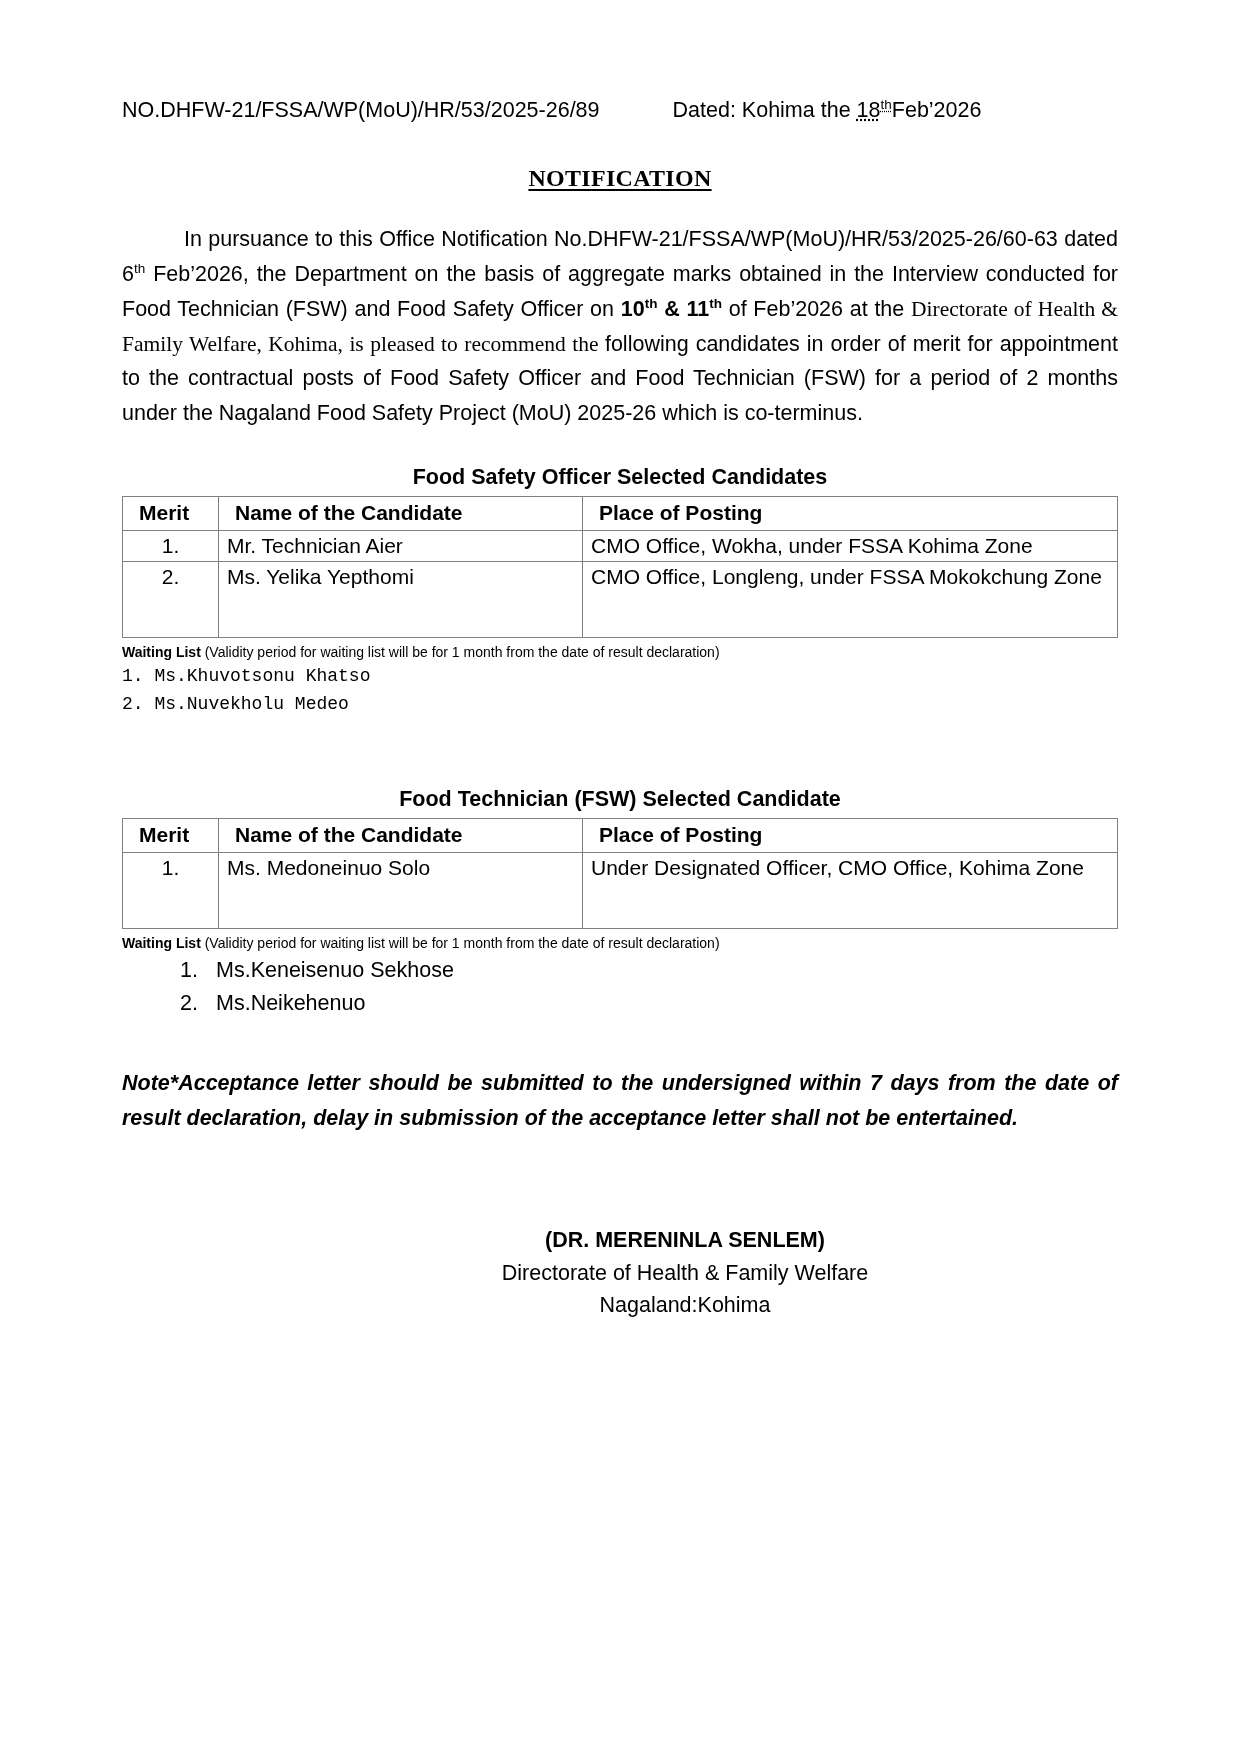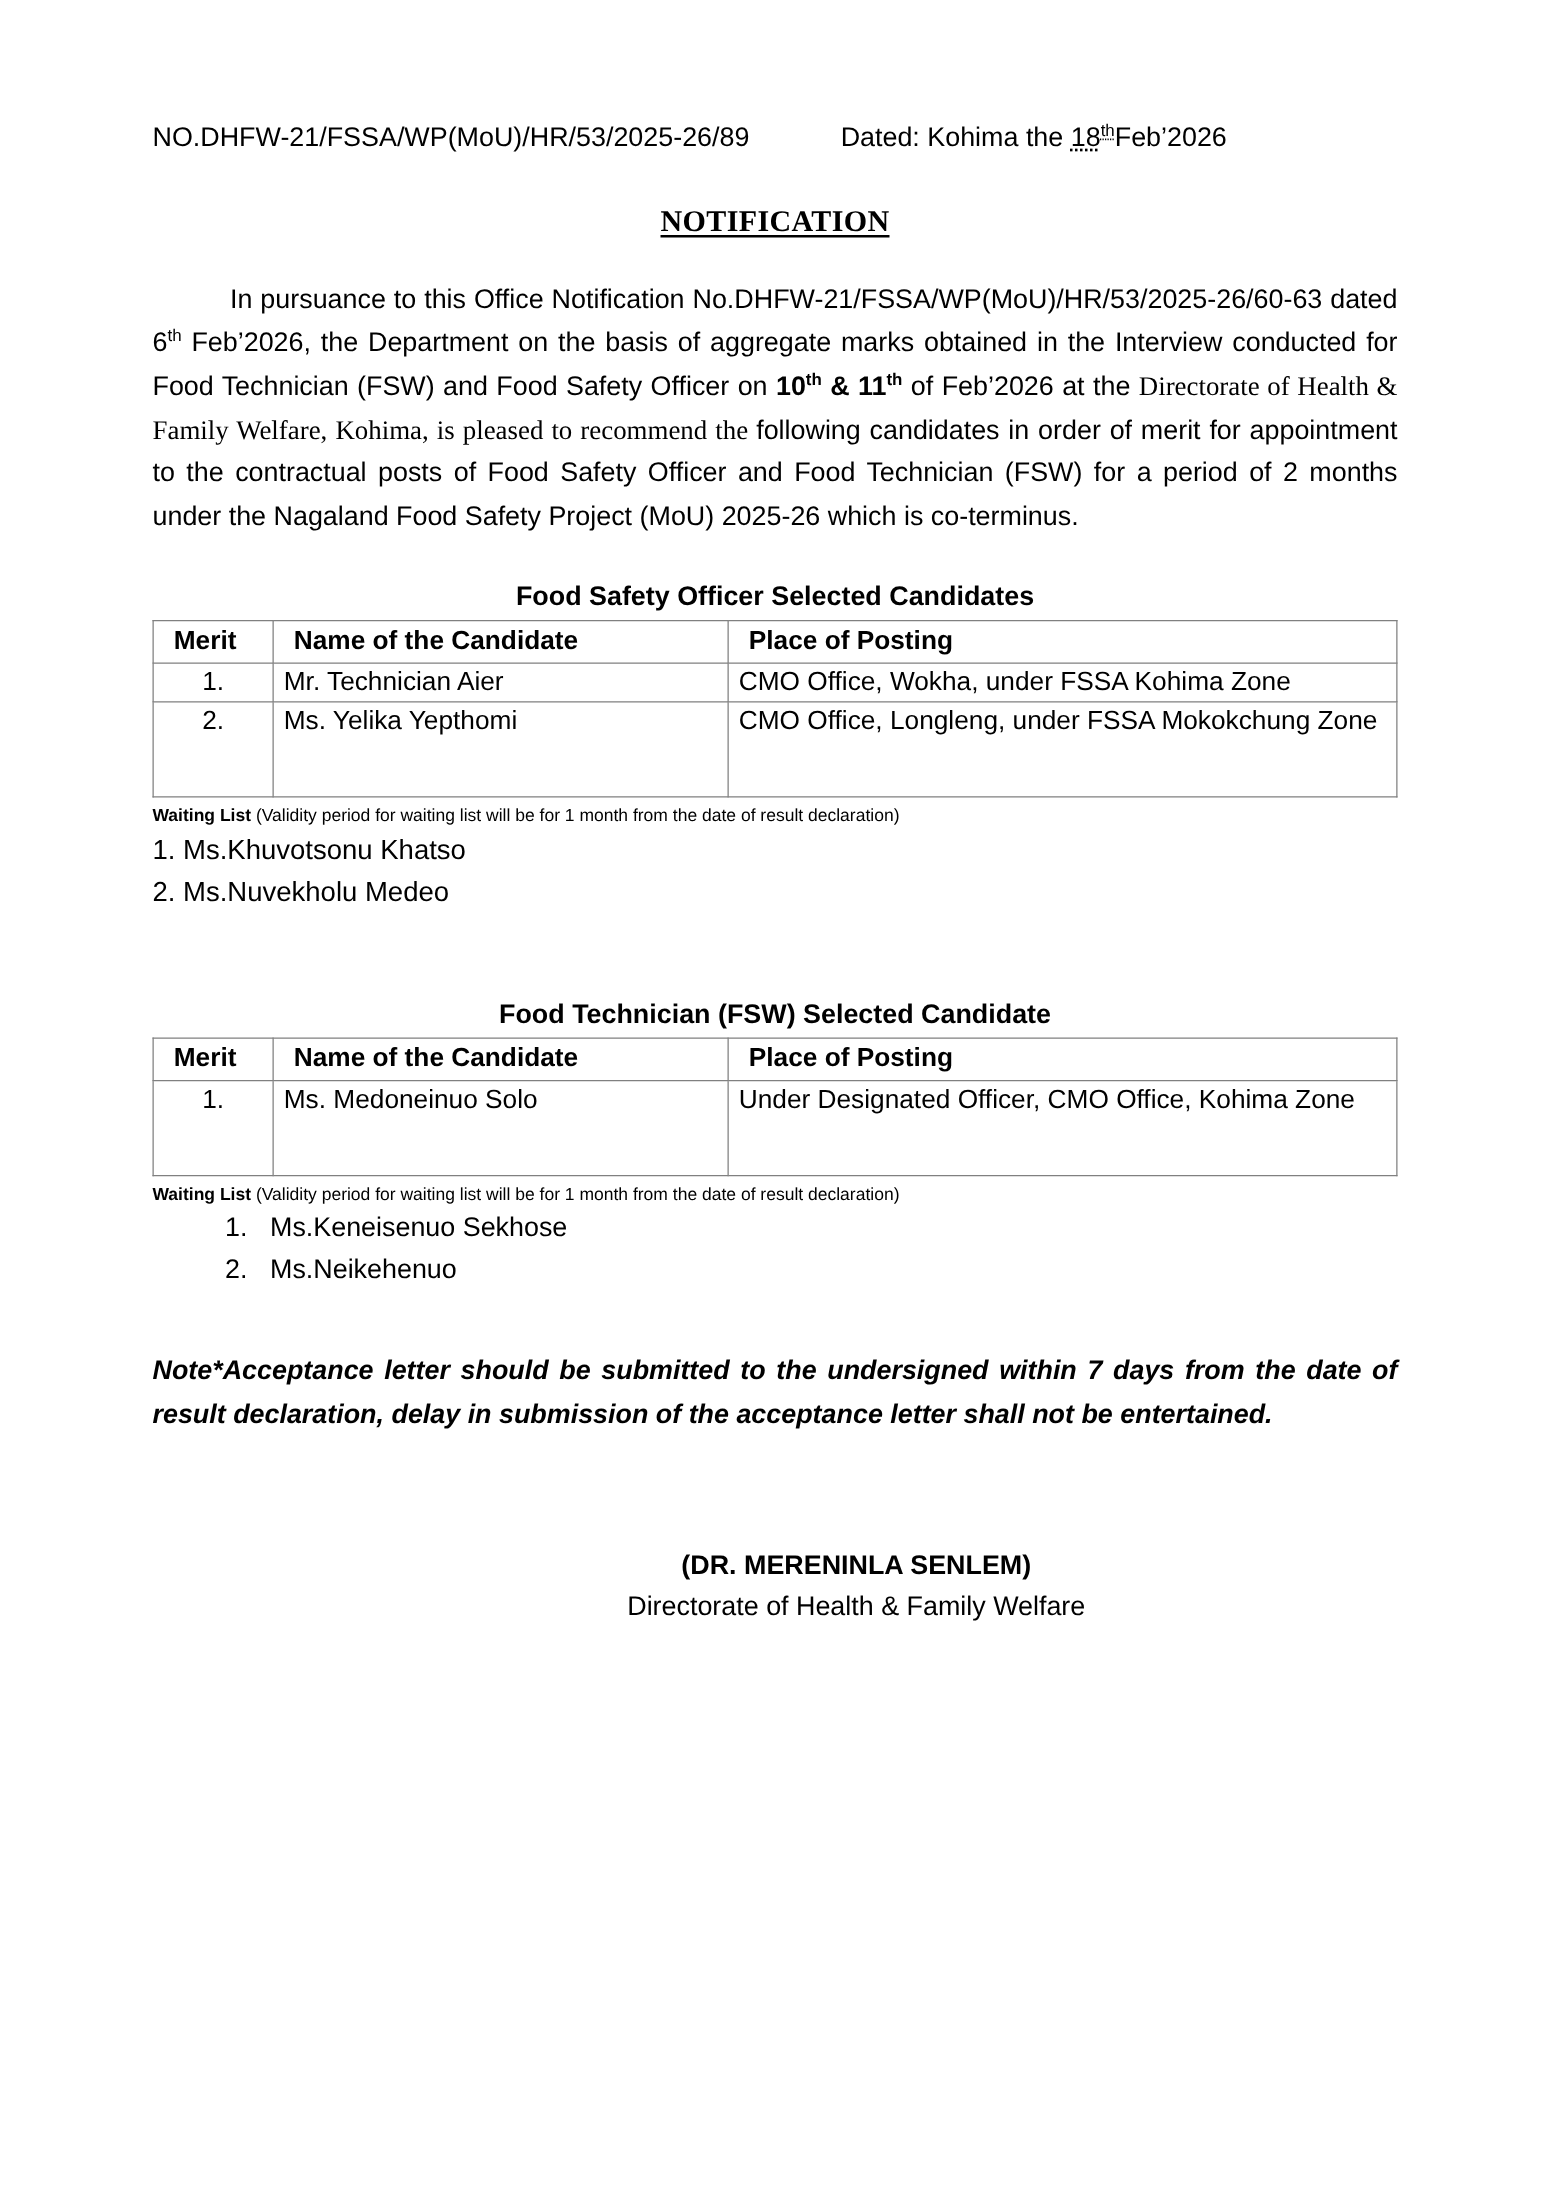--- a/index.html
+++ b/index.html
@@ -111,21 +111,21 @@
   td.place.two-line { height: 76px; }
   tr.tall td { height: 76px; }
 
   
   .waiting-head {
     font-size: 14px;
     margin-top: 4px;
     line-height: 1.5;
   }
   .waiting-head .lbl { font-weight: bold; }
-  .wl-plain { font-size: 22px; line-height: 1.55; }
+  .wl-plain { font-size: 18px; line-height: 1.55; font-family: Liberation Mono, monospace; }
   .wl-indent { font-size: 21.5px; line-height: 1.55; padding-left: 58px; }
   .wl-indent .num { display: inline-block; width: 36px; }
 
   .gap-block { height: 34px; }
 
   
   .note {
     margin-top: 46px;
     font-size: 21.5px;
     font-style: italic;
@@ -225,15 +225,16 @@
   <div class="waiting-head"><span class="lbl">Waiting List</span><span> (Validity period for waiting list will be for 1 month from the date of result declaration)</span></div>
 
   <div class="wl-indent"><span class="num">1.</span><span>Ms.Keneisenuo Sekhose</span></div>
   <div class="wl-indent"><span class="num">2.</span><span>Ms.Neikehenuo</span></div>
 
   <p class="note">Note*Acceptance letter should be submitted to the undersigned within 7 days from the date of result declaration, delay in submission of the acceptance letter shall not be entertained.</p>
 
   <div class="signature">
     <div class="who">(DR. MERENINLA SENLEM)</div>
     <div>Directorate of Health &amp; Family Welfare</div>
+    <div>Nagaland:Kohima</div>
   </div>
 
 </div>
 
 </body></html>

